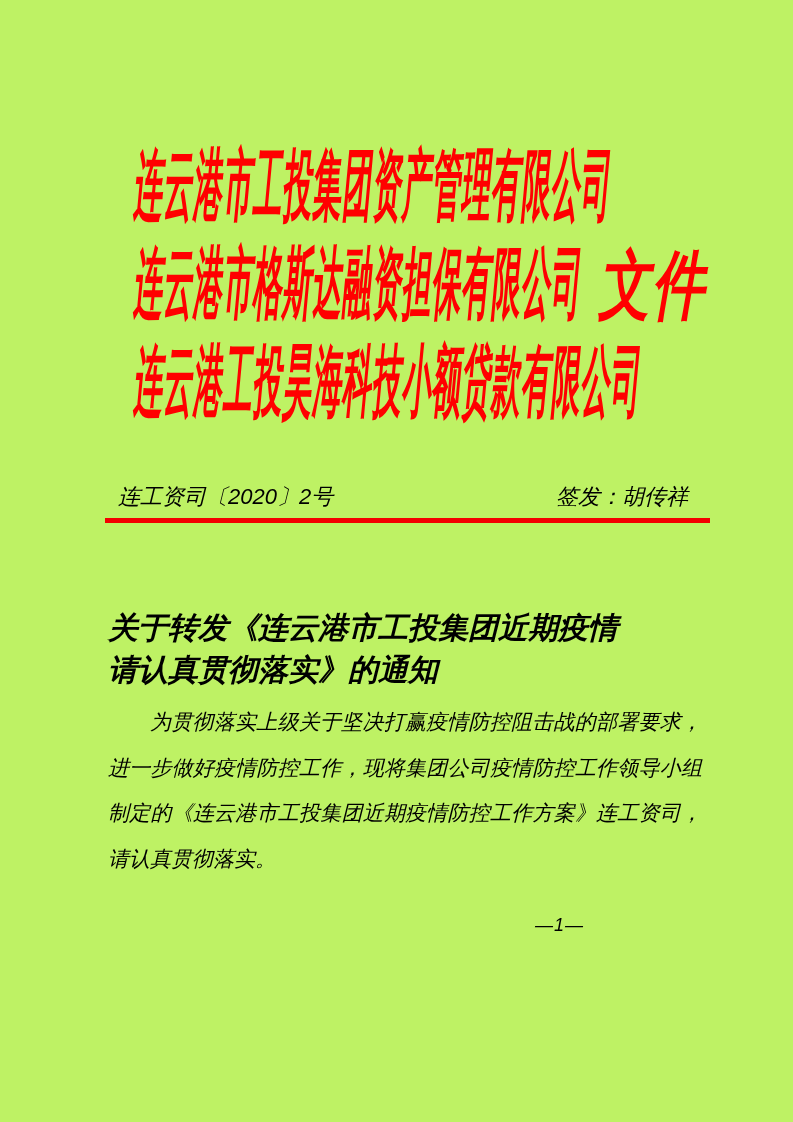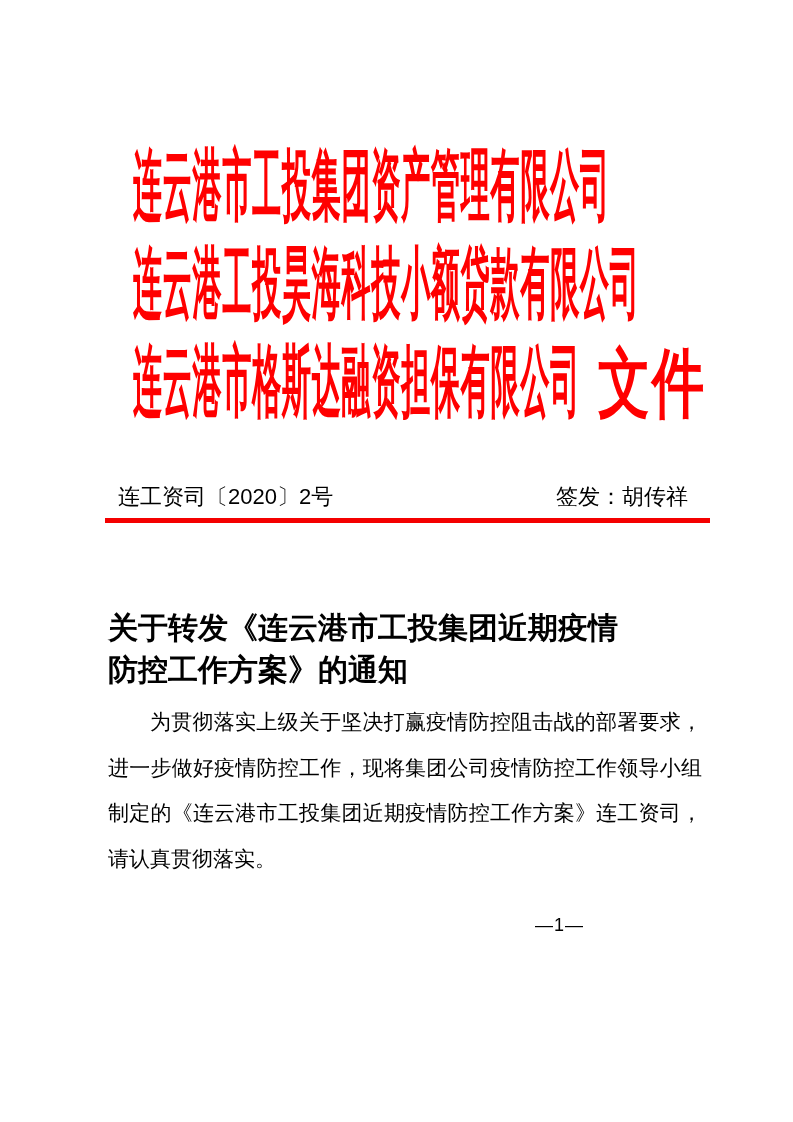--- a/index.html
+++ b/index.html
@@ -1,24 +1,25 @@
 <!DOCTYPE html>
 <html><head>
 <meta charset="utf-8">
 <style>
   html, body { margin: 0; padding: 0; background: #e8e8e8; }
   .page {
     position: relative;
     width: 793px;
     height: 1122px;
     margin: 0 auto;
-    background: #ffffff;
+    background: #bef264;
     color: #000000;
     font-family: "Liberation Sans", sans-serif;
     overflow: hidden;
+    font-style: italic;
   }
   .content {
     padding-left: 108px;
     padding-right: 91px; 
   }
   
   .letterhead {
     margin-top: 139px;
     margin-left: 25px;
   }
@@ -105,38 +106,38 @@
 <body>
 
 <div class="page">
   <div class="content">
 
     <div class="letterhead">
       <div class="org-line">
         <span class="org-name">连云港市工投集团资产管理有限公司</span>
       </div>
       <div class="org-line">
-        <span class="org-name">连云港工投昊海科技小额贷款有限公司</span>
+        <span class="org-name">连云港市格斯达融资担保有限公司</span>
+        <span class="org-suffix">文件</span>
       </div>
       <div class="org-line">
-        <span class="org-name">连云港市格斯达融资担保有限公司</span>
-        <span class="org-suffix">文件</span>
+        <span class="org-name">连云港工投昊海科技小额贷款有限公司</span>
       </div>
     </div>
 
     <div class="docnum-row">
       <span>连工资司〔2020〕2号</span>
       <span>签发：胡传祥</span>
     </div>
 
     <div class="red-rule"></div>
 
     <h1 class="doc-title">
       <span>关于转发《连云港市工投集团近期疫情</span>
-      <span>防控工作方案》的通知</span>
+      <span>请认真贯彻落实》的通知</span>
     </h1>
 
 
     <p class="body-paragraph">为贯彻落实上级关于坚决打赢疫情防控阻击战的部署要求，进一步做好疫情防控工作，现将集团公司疫情防控工作领导小组制定的《连云港市工投集团近期疫情防控工作方案》连工资司，请认真贯彻落实。</p>
 
     <div class="page-number">—1—</div>
 
   </div>
 </div>
 

